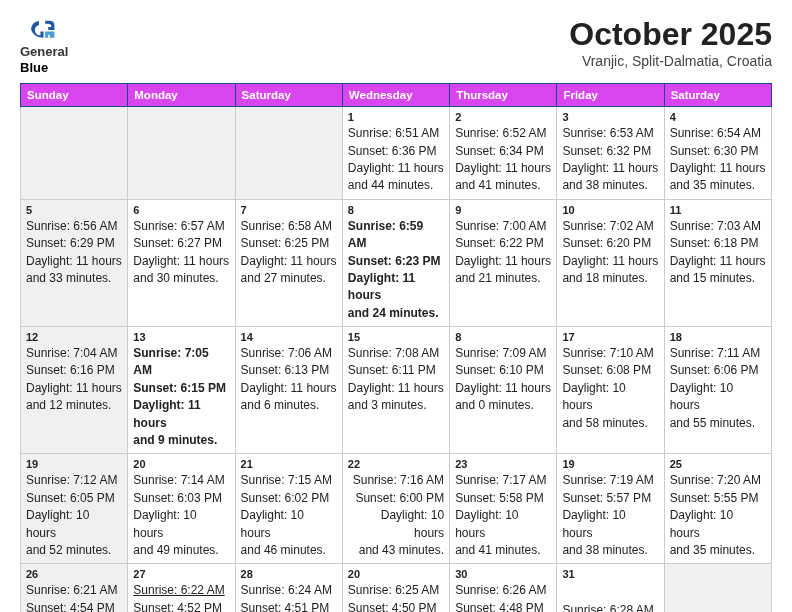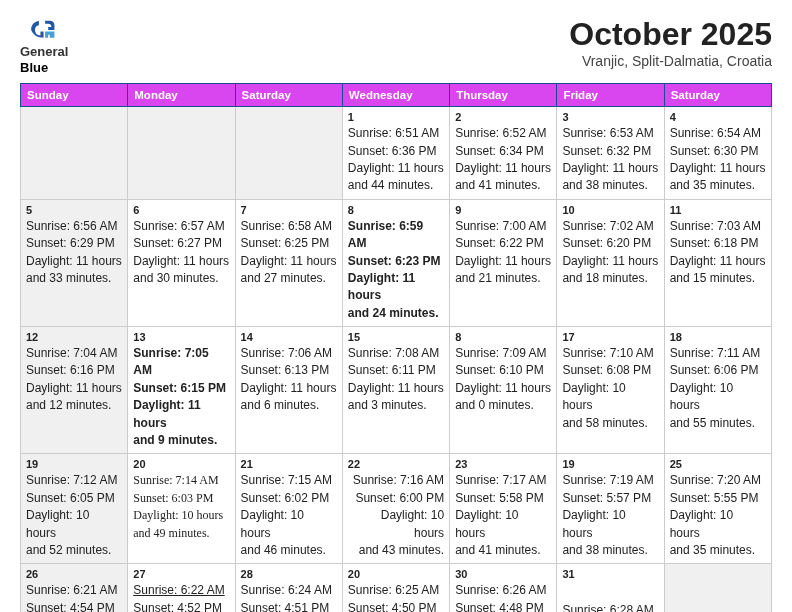--- a/index.html
+++ b/index.html
@@ -271,21 +271,21 @@
         <tr>
           <td class="shaded">
             <span class="day-num">19</span>
             <div class="cell-text" style="white-space: pre-line;">Sunrise: 7:12 AM
 Sunset: 6:05 PM
 Daylight: 10 hours
 and 52 minutes.</div>
           </td>
           <td>
             <span class="day-num">20</span>
-            <div class="cell-text" style="white-space: pre-line; font-family: Liberation Serif, serif;">Sunrise: 7:14 AM
+            <div class="cell-text" style="white-space: pre-line;">Sunrise: 7:14 AM
 Sunset: 6:03 PM
 Daylight: 10 hours
 and 49 minutes.</div>
           </td>
           <td>
             <span class="day-num">21</span>
             <div class="cell-text" style="white-space: pre-line;">Sunrise: 7:15 AM
 Sunset: 6:02 PM
 Daylight: 10 hours
 and 46 minutes.</div>

